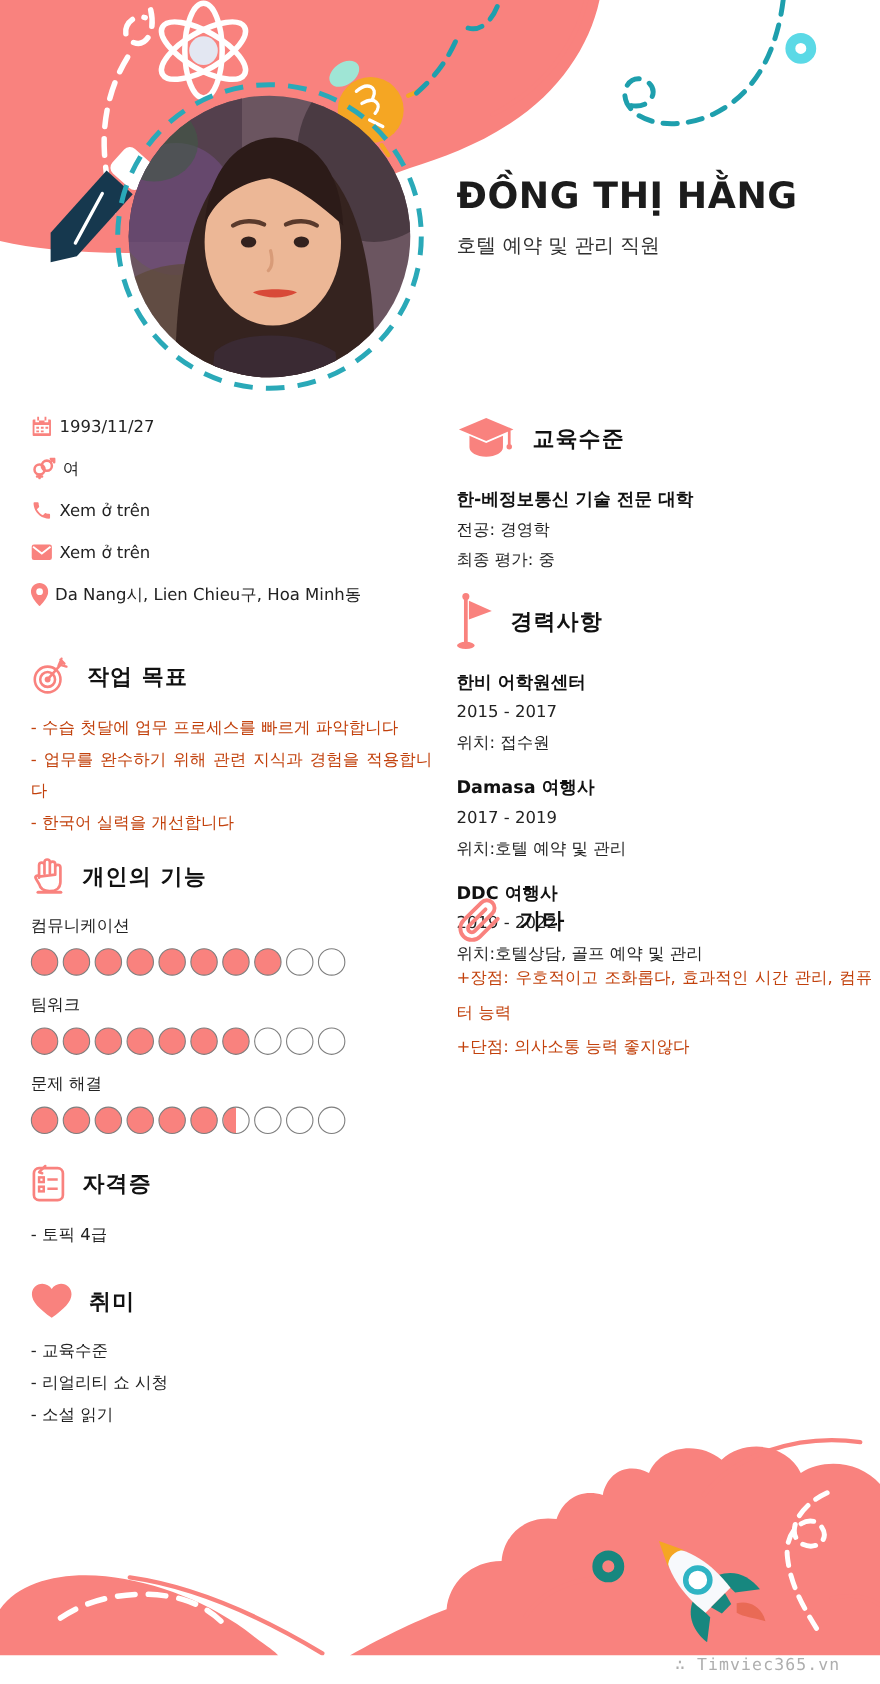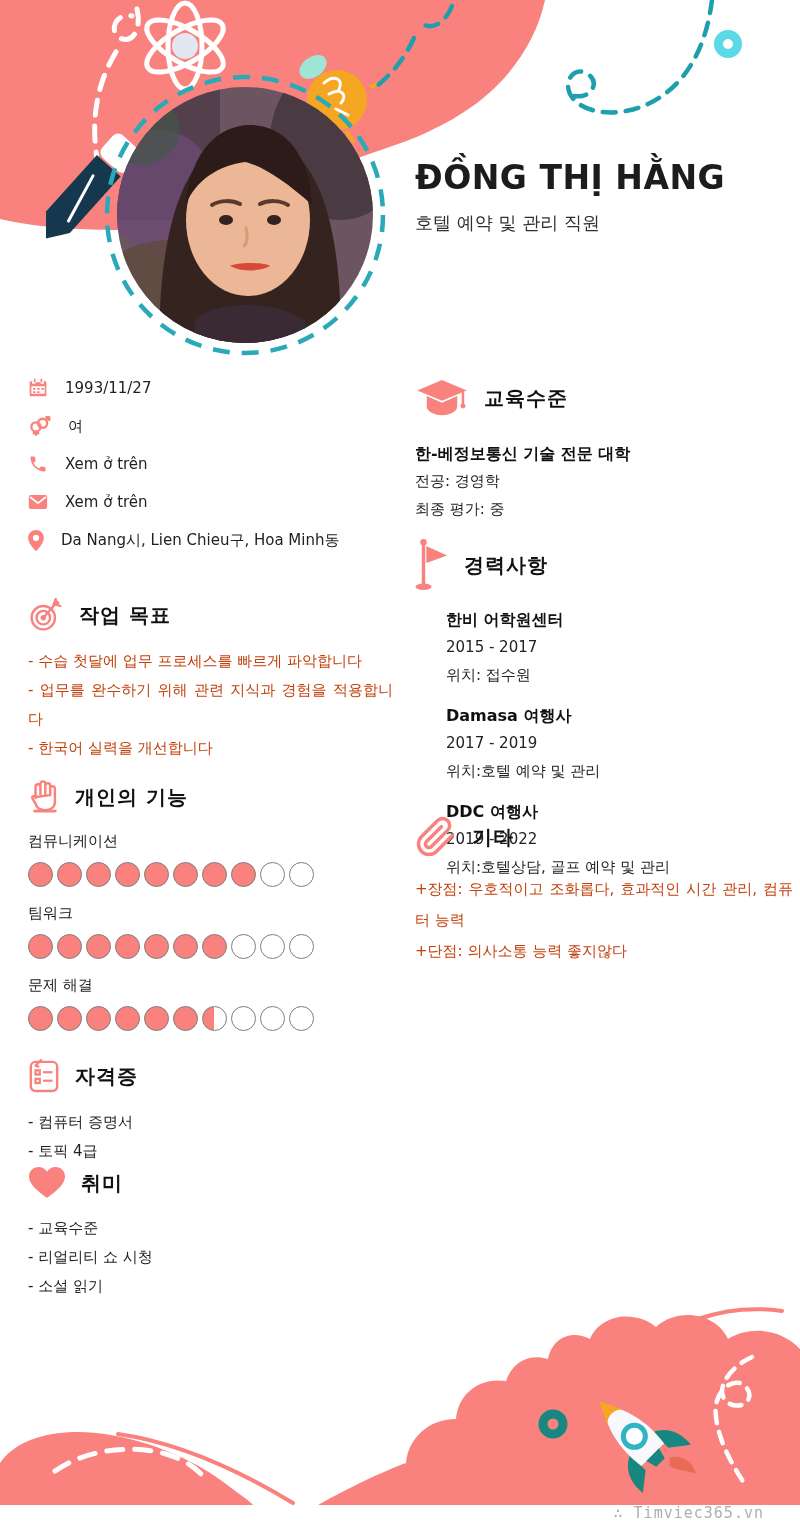--- a/index.html
+++ b/index.html
@@ -9,21 +9,21 @@
   .deco-top{top:0;}
   .deco-bottom{top:1301px;}
   .photo-wrap{position:absolute;left:100px;top:70px;width:290px;height:290px;}
   .header-block{position:absolute;left:415px;top:158px;width:370px;}
   .person-name{font-size:33px;font-weight:800;color:#1c1c1c;letter-spacing:.5px;margin:0;}
   .person-title{font-size:18px;color:#2f2f2f;margin-top:14px;}
   .col-left{position:absolute;left:28px;top:0;width:365px;}
   .col-right{position:absolute;left:415px;top:0;width:378px;}
   .abs{position:absolute;left:0;}
   .contact{top:376px;width:365px;}
-  .contact-row{display:flex;align-items:center;gap:17px;height:24px;margin-bottom:14px;}
+  .contact-row{display:flex;align-items:center;gap:6px;height:24px;margin-bottom:14px;}
   .contact-row .txt{font-size:15px;color:#222;}
   .sec-head{display:flex;align-items:center;gap:15px;}
   .sec-title{font-size:20px;font-weight:bold;color:#111;letter-spacing:1px;}
   .para{font-size:15px;color:#c2410c;line-height:29px;text-align:justify;}
   .line{font-size:15px;color:#222;line-height:29px;}
   .skill-label{font-size:15px;color:#222;margin:17px 0 11px 0;}
   .dots{display:flex;gap:4px;}
   .dot{width:25px;height:25px;border-radius:50%;border:1.6px solid #7e7e7e;background:#fff;box-sizing:border-box;}
   .dot.full{background:#F9827E;}
   .dot.half{background:linear-gradient(90deg,#F9827E 50%,#fff 50%);}
@@ -223,21 +223,20 @@
             <rect x="8" y="13" width="4.5" height="4.5"></rect>
               <path d="M16,15 H26"></path>
             <rect x="8" y="22" width="4.5" height="4.5"></rect>
               <path d="M16,24 H26"></path>
           </g>
           <path d="M8,8 L14,2 M8,8 L11,9" stroke="#F9827E" stroke-width="2.4" stroke-linecap="round"></path>
         </svg>
         <span class="sec-title">자격증</span>
       </div>
       <div class="mt14">
-        <div class="line">- 컴퓨터 증명서</div>
         <div class="line">- 토픽 4급</div>
       </div>
     </div>
 
     <div class="abs" style="top:1166px;width:365px;">
       <div class="sec-head">
         <svg width="38" height="34" viewBox="0 0 38 34">
             <path fill="#F9827E" d="M19 32 C8 24 1 17.5 1 10.5 C1 5 5.2 1 10.5 1 C14 1 17.2 2.9 19 5.8 C20.8 2.9 24 1 27.5 1 C32.8 1 37 5 37 10.5 C37 17.5 30 24 19 32 Z"></path>
           </svg>
         <span class="sec-title">취미</span>
@@ -273,21 +272,21 @@
     <div class="abs" style="top:538px;width:378px;">
       <div class="sec-head">
         <svg width="34" height="54" viewBox="0 0 36 56">
           <circle cx="9" cy="4" r="3.4" fill="#F9827E"></circle>
           <rect x="7.2" y="5" width="3.6" height="44" rx="1.8" fill="#F9827E"></rect>
           <path fill="#F9827E" d="M12,8 L34,18 L12,26 Z"></path>
           <ellipse cx="9" cy="51" rx="8.5" ry="3.4" fill="#F9827E"></ellipse>
         </svg>
         <span class="sec-title">경력사항</span>
       </div>
-      <div style="margin-top:14px;margin-left:31px;">
+      <div style="margin-top:14px;">
         <div class="job">
           <div class="job-company">한비 어학원센터</div>
           <div class="job-line">2015 - 2017</div>
           <div class="job-line">위치: 접수원</div>
         </div>
         <div class="job">
           <div class="job-company">Damasa 여행사</div>
           <div class="job-line">2017 - 2019</div>
           <div class="job-line">위치:호텔 예약 및 관리</div>
         </div>

